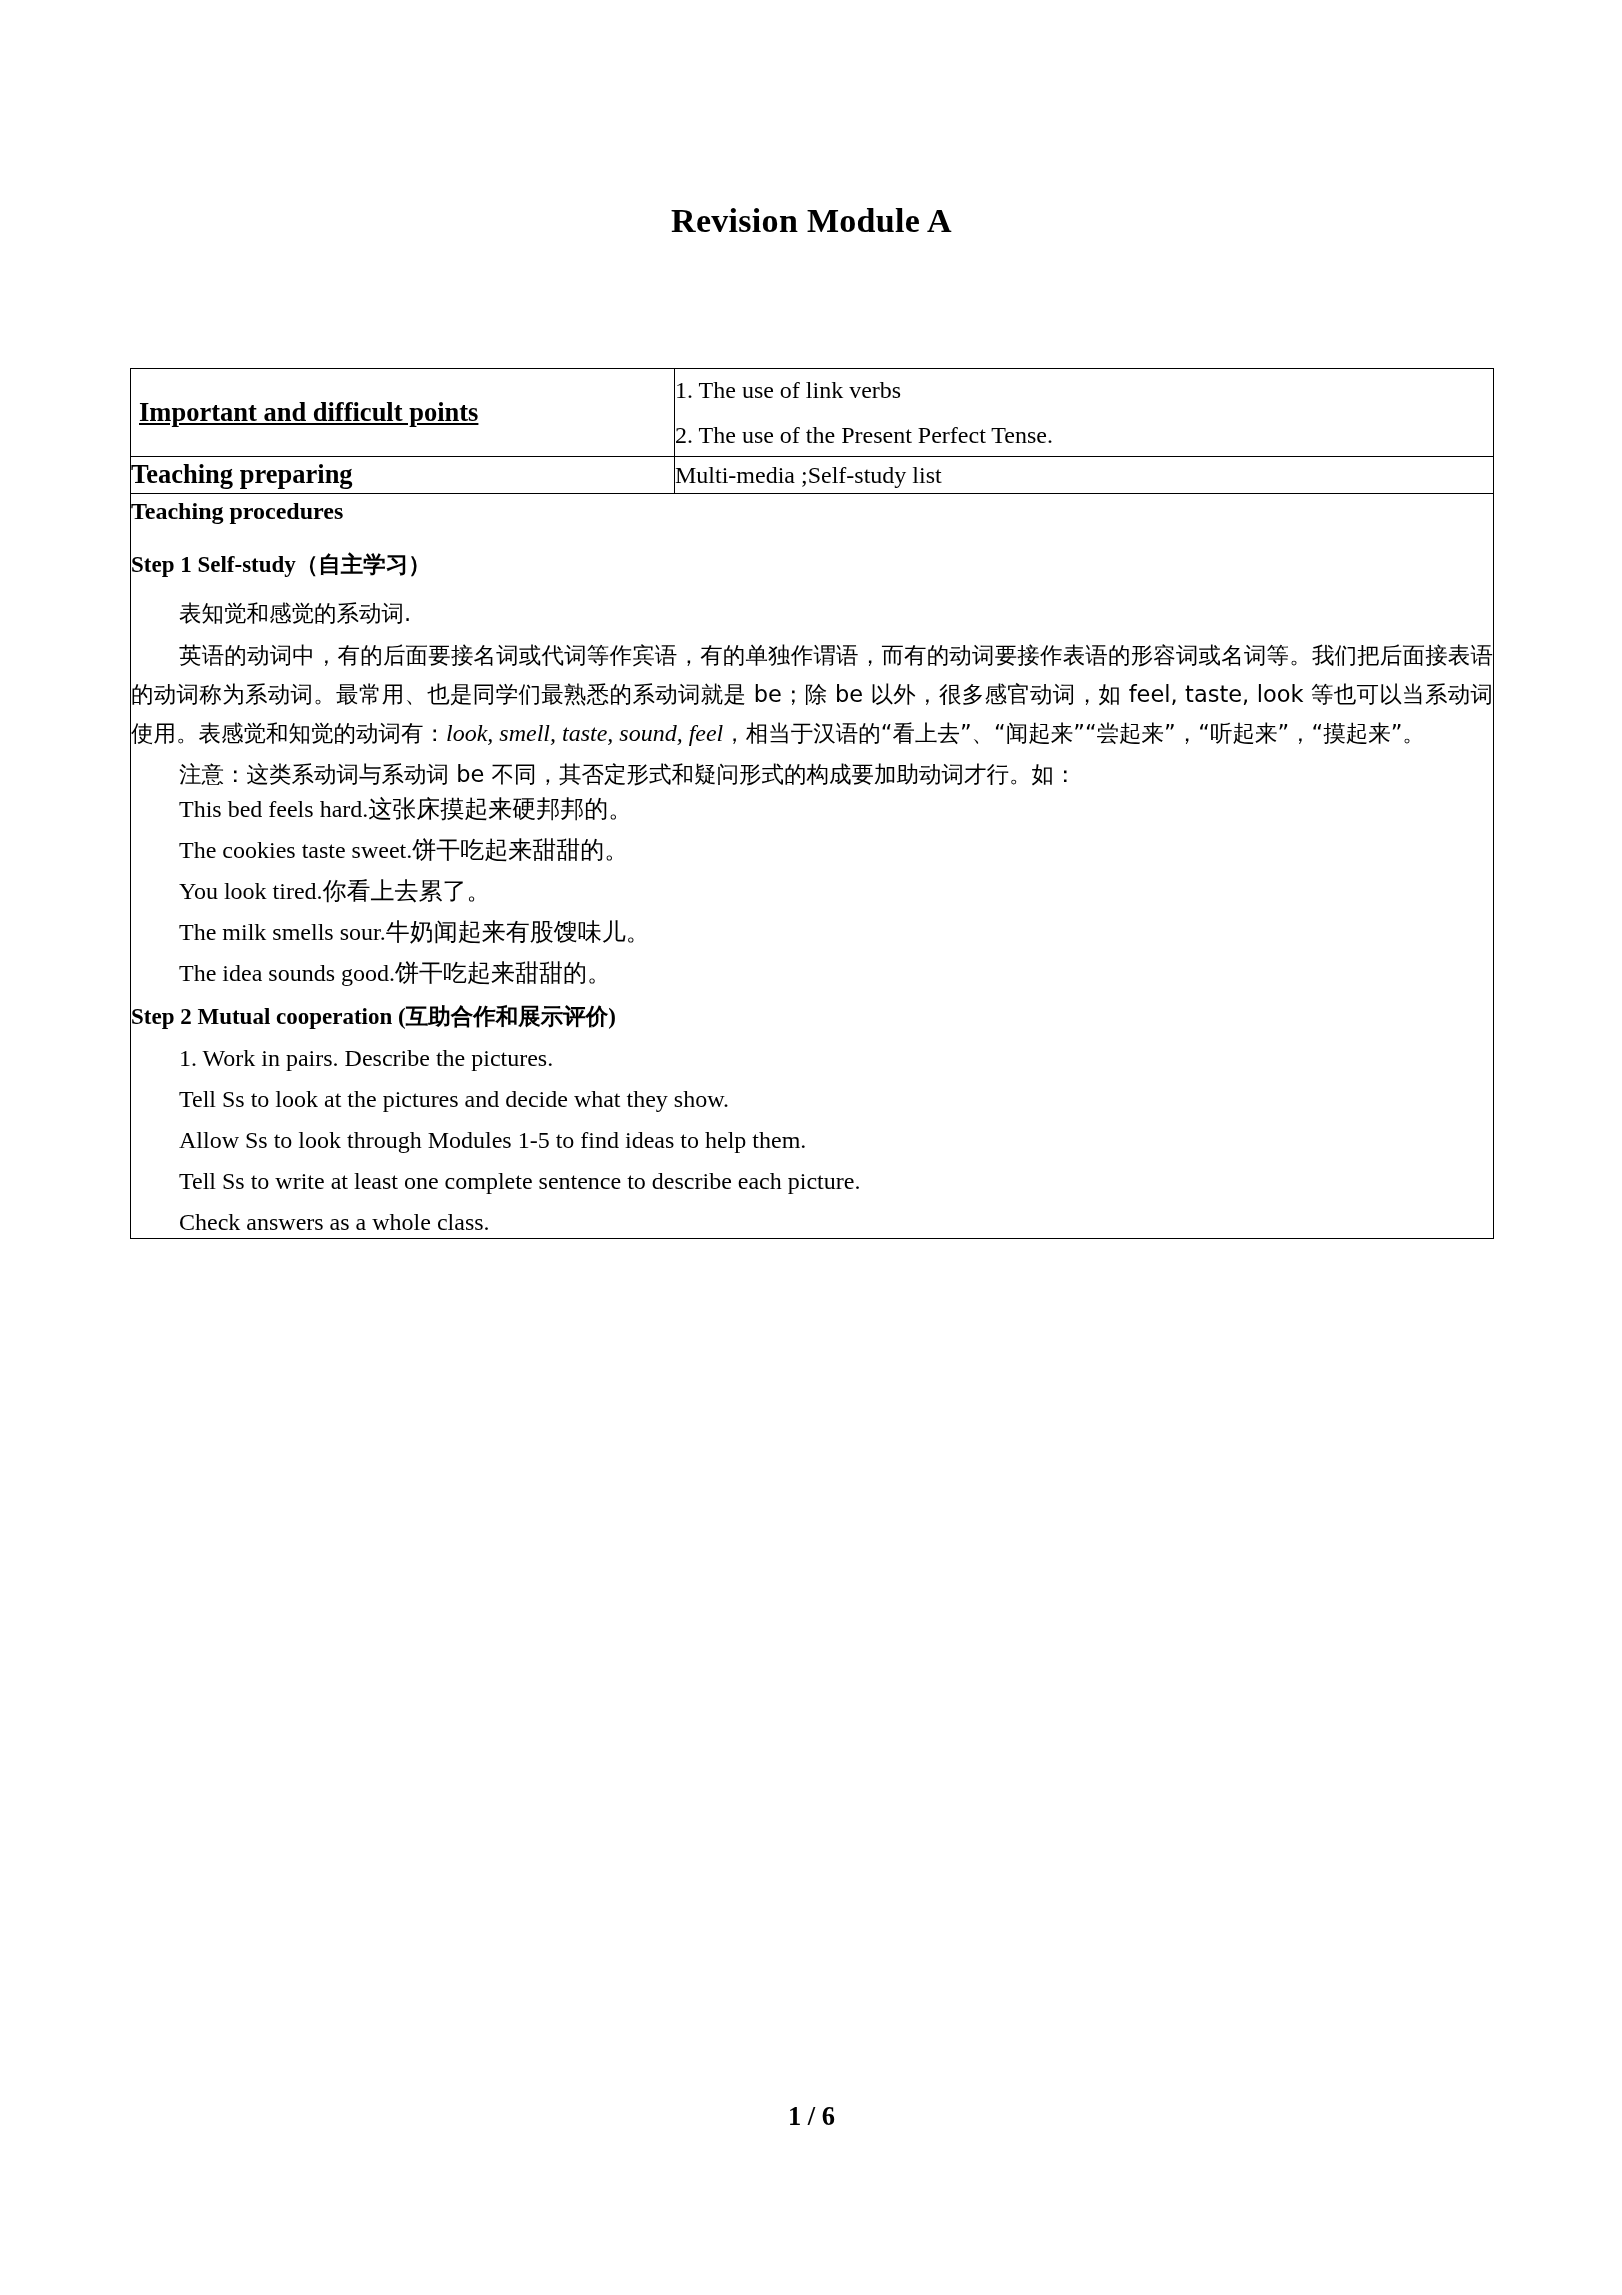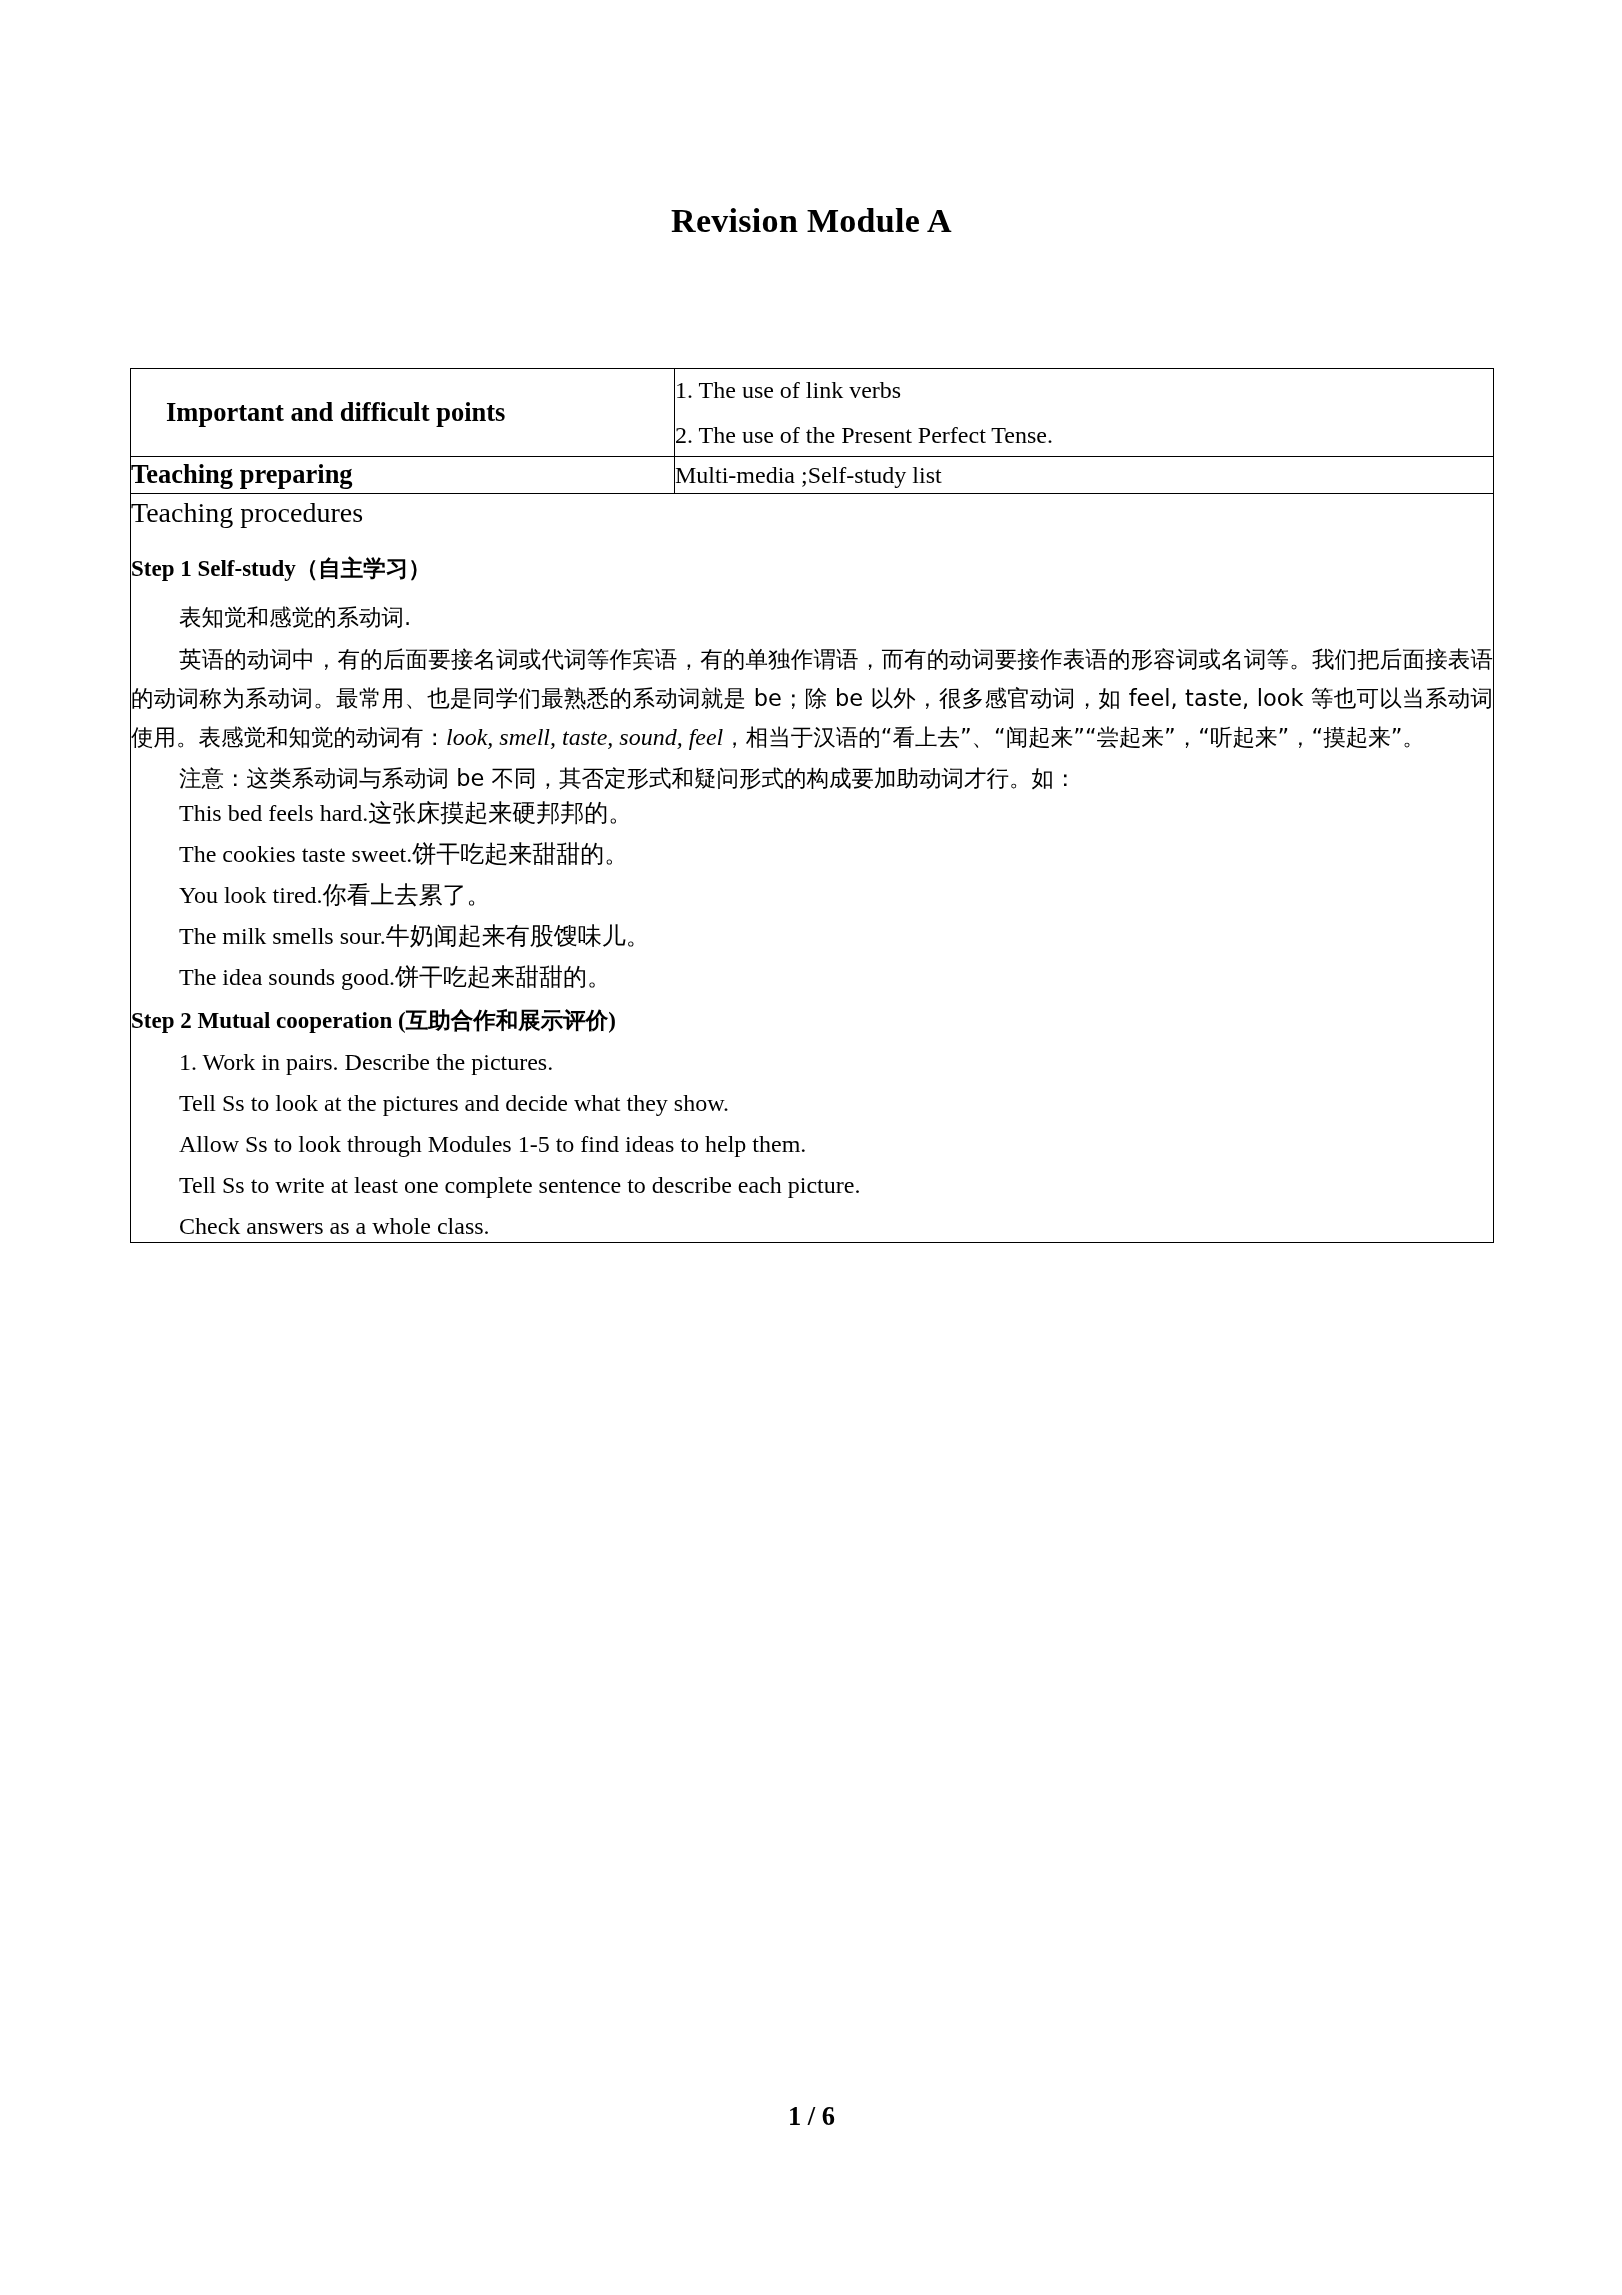--- a/index.html
+++ b/index.html
@@ -50,21 +50,21 @@
   }
   .col-label { width: 544px; }
   .col-value { width: 819px; }
 
   .cell-label {
     font-weight: bold;
     font-size: 26.5px;
     padding: 17px 0 17px 18.6px;
     line-height: 1.35;
   }
-  .cell-label.indented { padding-left: 35px; }
+  .cell-label.indented { padding-left: 8px; text-decoration: underline; }
 
   .cell-value {
     font-size: 24px;
     padding: 12px 0 12px 18.6px;
     line-height: 1.35;
   }
   .cell-value .vline {
     margin: 12px 0;
   }
   .cell-value .vline:first-child { margin-top: 5.3px; }
@@ -84,22 +84,22 @@
     padding: 20px 0 20px 18.6px;
   }
 
   
   .proc-cell {
     padding: 20px 22.5px 22.5px 18.6px;
     font-size: 24px;
     line-height: 1.0;
   }
   .proc-heading {
-    font-weight: normal;
-    font-size: 28px;
+    font-weight: bold;
+    font-size: 24px;
     margin: 5.3px 0 26.5px 0;
   }
   .step-heading {
     font-weight: bold;
     font-size: 23px;
     margin: 0 0 14.6px 0;
     line-height: 1.3;
   }
   .step-heading .cn { font-family: "DejaVu Sans", sans-serif; font-weight: bold; font-size: 22.5px; }
 

